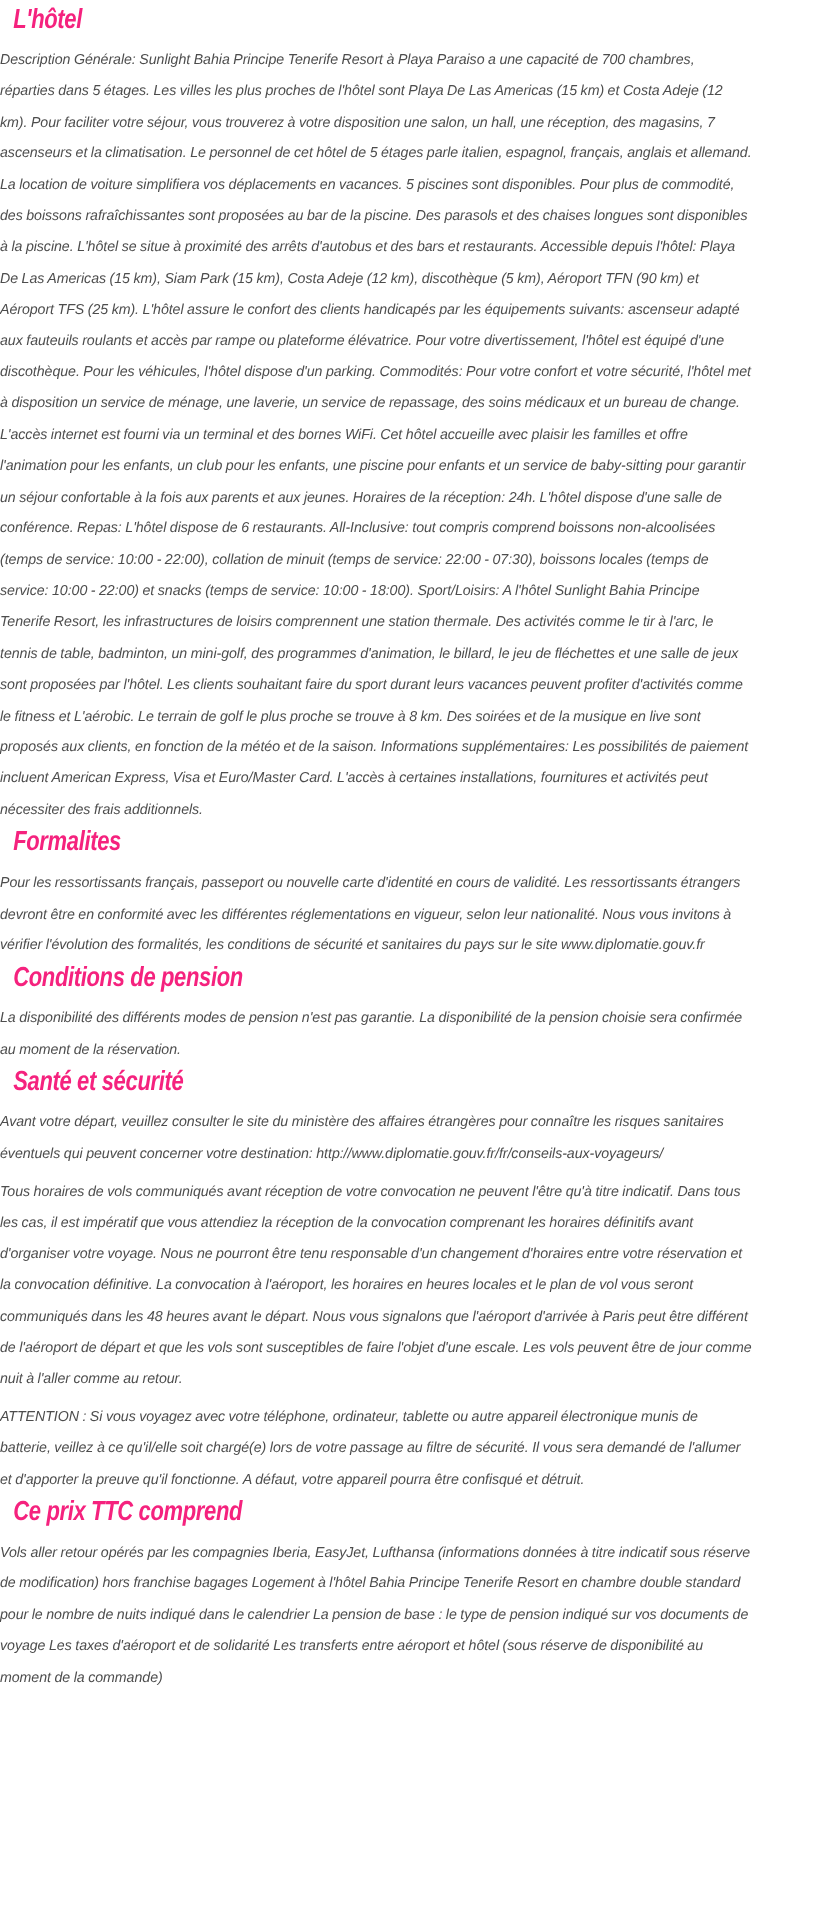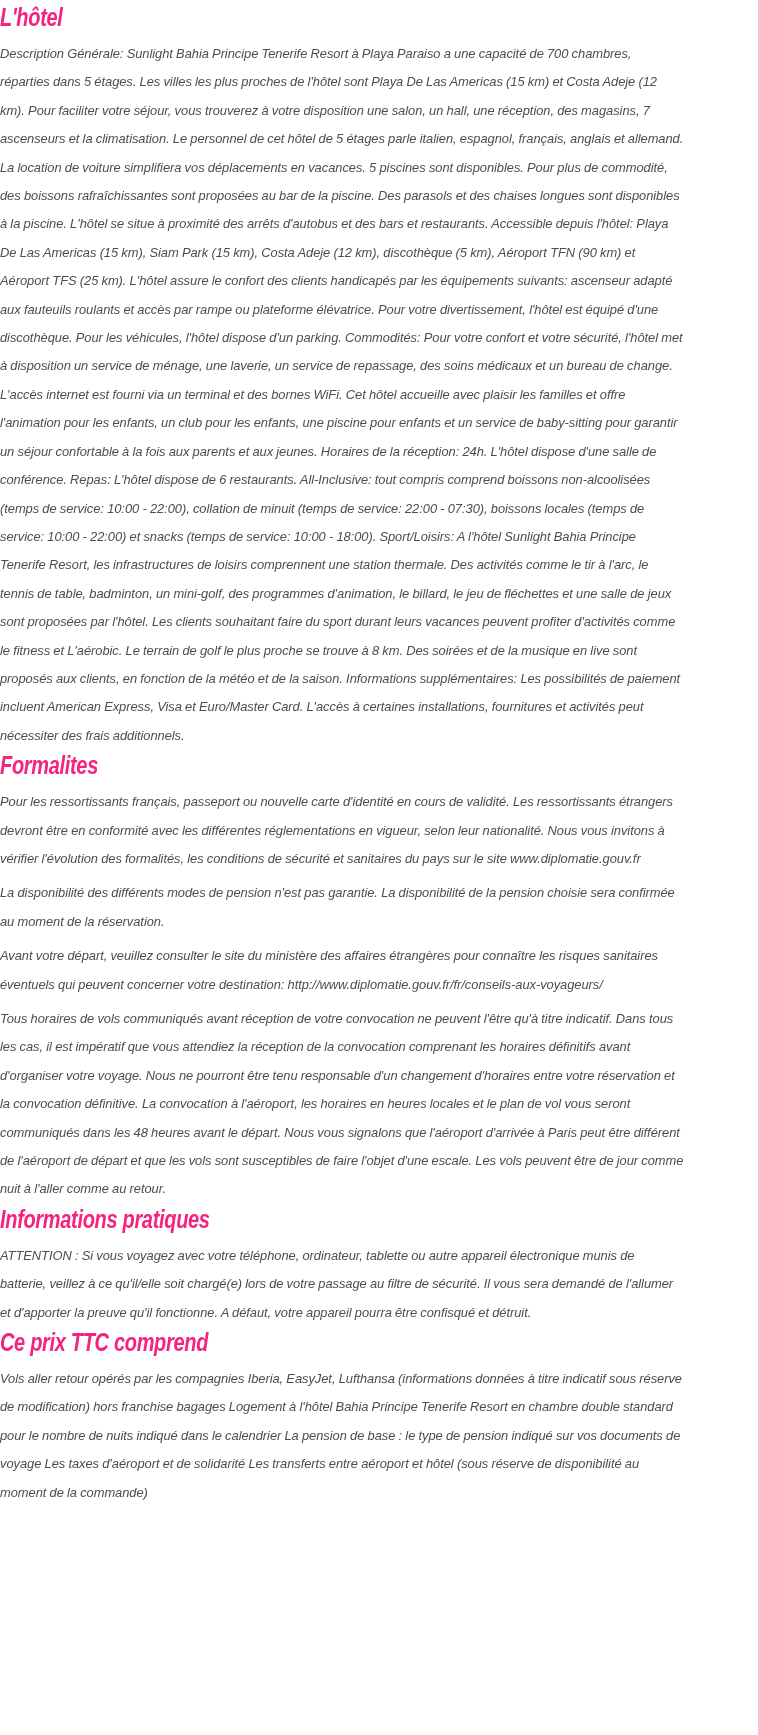--- a/index.html
+++ b/index.html
@@ -32,20 +32,21 @@
     font-size: 25px;
     line-height: 30px;
     letter-spacing: -0.4px;
     transform: scaleX(0.80);
     transform-origin: left center;
     white-space: nowrap;
   }
   .title-wrap {
     height: 32px;
     overflow: visible;
+    padding-left: 12px;
   }
   
   .section.first .title-wrap {
     margin-top: 2px;
   }
   .section .title-wrap {
   }
   p.body-text {
     margin: 0;
     padding: 0;
@@ -80,38 +81,41 @@
 
   <div class="section">
     <div class="title-wrap">
       <h2 class="section-title" style="color: rgb(245, 34, 126);">Formalites</h2>
     </div>
     <div class="gap-after-title"></div>
     <p class="body-text" style="color: rgb(77, 77, 77);">Pour les ressortissants français, passeport ou nouvelle carte d'identité en cours de validité. Les ressortissants étrangers devront être en conformité avec les différentes réglementations en vigueur, selon leur nationalité. Nous vous invitons à vérifier l'évolution des formalités, les conditions de sécurité et sanitaires du pays sur le site www.diplomatie.gouv.fr</p>
   </div>
 
   <div class="section">
+    <div class="title-wrap">
+      <h2 class="section-title" style="color: rgb(245, 34, 126);">Conditions de pension</h2>
+    </div>
     <div class="gap-after-title"></div>
     <p class="body-text" style="color: rgb(77, 77, 77);">La disponibilité des différents modes de pension n'est pas garantie. La disponibilité de la pension choisie sera confirmée au moment de la réservation.</p>
   </div>
 
   <div class="section">
+    <div class="title-wrap">
+      <h2 class="section-title" style="color: rgb(245, 34, 126);">Santé et sécurité</h2>
+    </div>
     <div class="gap-after-title"></div>
     <p class="body-text" style="color: rgb(77, 77, 77);">Avant votre départ, veuillez consulter le site du ministère des affaires étrangères pour connaître les risques sanitaires éventuels qui peuvent concerner votre destination: http://www.diplomatie.gouv.fr/fr/conseils-aux-voyageurs/</p>
   </div>
 
   <div class="section">
     <div class="gap-after-title"></div>
     <p class="body-text" style="color: rgb(77, 77, 77);">Tous horaires de vols communiqués avant réception de votre convocation ne peuvent l'être qu'à titre indicatif. Dans tous les cas, il est impératif que vous attendiez la réception de la convocation comprenant les horaires définitifs avant d'organiser votre voyage. Nous ne pourront être tenu responsable d'un changement d'horaires entre votre réservation et la convocation définitive. La convocation à l'aéroport, les horaires en heures locales et le plan de vol vous seront communiqués dans les 48 heures avant le départ. Nous vous signalons que l'aéroport d'arrivée à Paris peut être différent de l'aéroport de départ et que les vols sont susceptibles de faire l'objet d'une escale. Les vols peuvent être de jour comme nuit à l'aller comme au retour.</p>
   </div>
 
   <div class="section">
-    <div class="title-wrap">
-      <h2 class="section-title" style="color: rgb(245, 34, 126);">Informations pratiques</h2>
-    </div>
     <div class="gap-after-title"></div>
     <p class="body-text" style="color: rgb(77, 77, 77);">ATTENTION : Si vous voyagez avec votre téléphone, ordinateur, tablette ou autre appareil électronique munis de batterie, veillez à ce qu'il/elle soit chargé(e) lors de votre passage au filtre de sécurité. Il vous sera demandé de l'allumer et d'apporter la preuve qu'il fonctionne. A défaut, votre appareil pourra être confisqué et détruit.</p>
   </div>
 
   <div class="section">
     <div class="title-wrap">
       <h2 class="section-title" style="color: rgb(245, 34, 126);">Ce prix TTC comprend</h2>
     </div>
     <div class="gap-after-title"></div>
     <p class="body-text" style="color: rgb(77, 77, 77);">Vols aller retour opérés par les compagnies Iberia, EasyJet, Lufthansa (informations données à titre indicatif sous réserve de modification) hors franchise bagages Logement à l'hôtel Bahia Principe Tenerife Resort en chambre double standard pour le nombre de nuits indiqué dans le calendrier La pension de base : le type de pension indiqué sur vos documents de voyage Les taxes d'aéroport et de solidarité Les transferts entre aéroport et hôtel (sous réserve de disponibilité au moment de la commande)</p>

